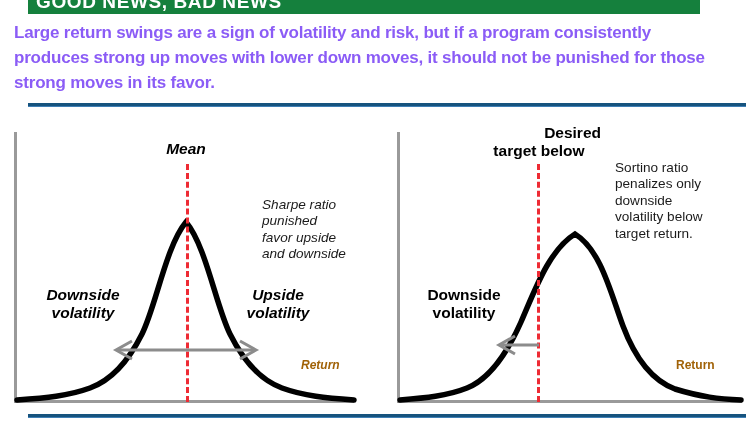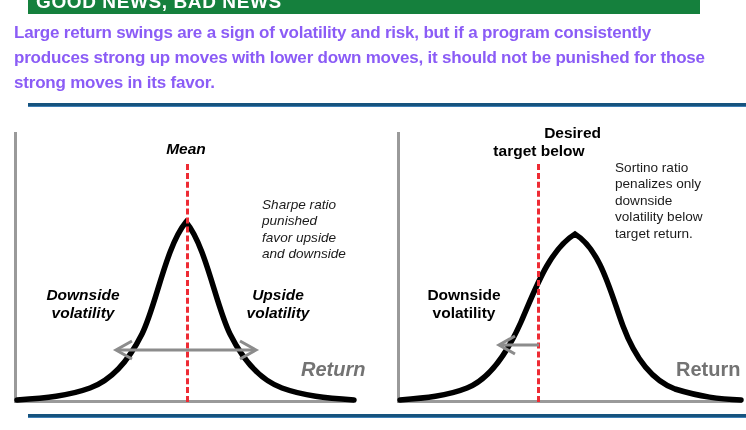--- a/index.html
+++ b/index.html
@@ -136,22 +136,22 @@
     font-size: 13.6px;
     line-height: 16.4px;
     font-weight: normal;
     color: #1b1b1b;
     width: 135px;
   }
 
   .axis-label {
     position: absolute;
     font-weight: bold;
-    font-size: 20px;
-    color: #737373;
+    font-size: 12px;
+    color: #a16207;
   }
 
   .arrow-svg {
     position: absolute;
     left: 0;
     top: 0;
   }
 </style>
 </head>
 <body>

